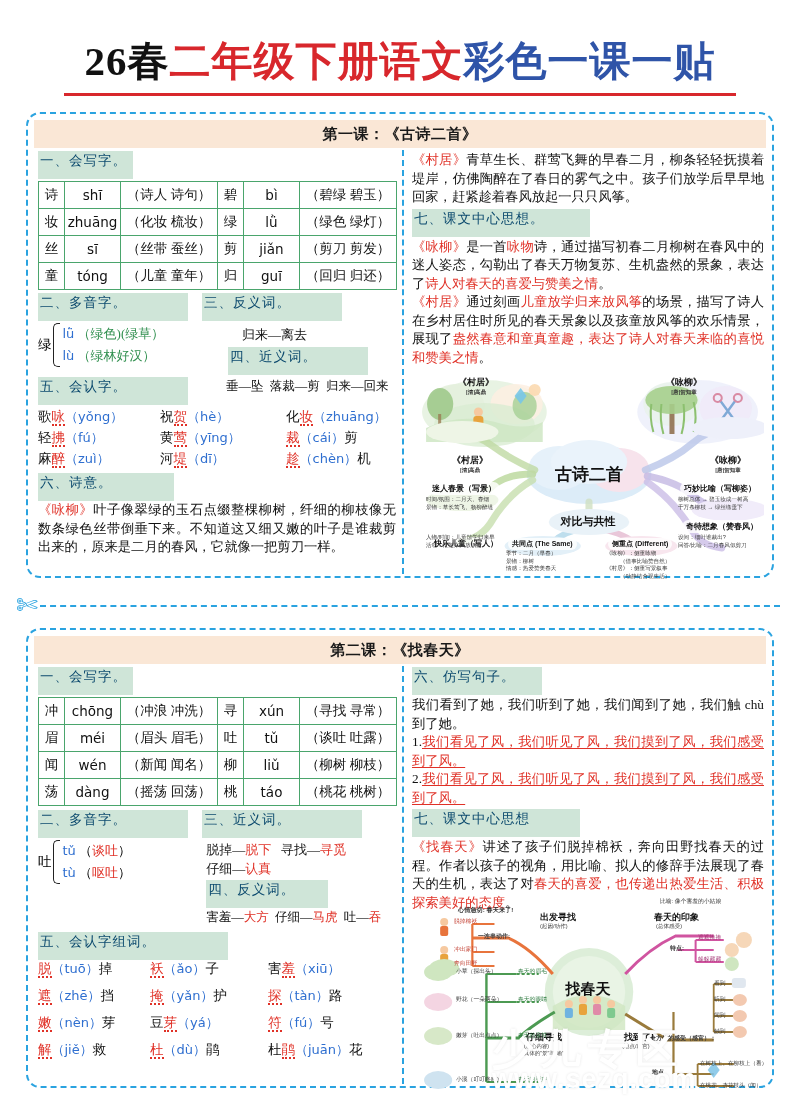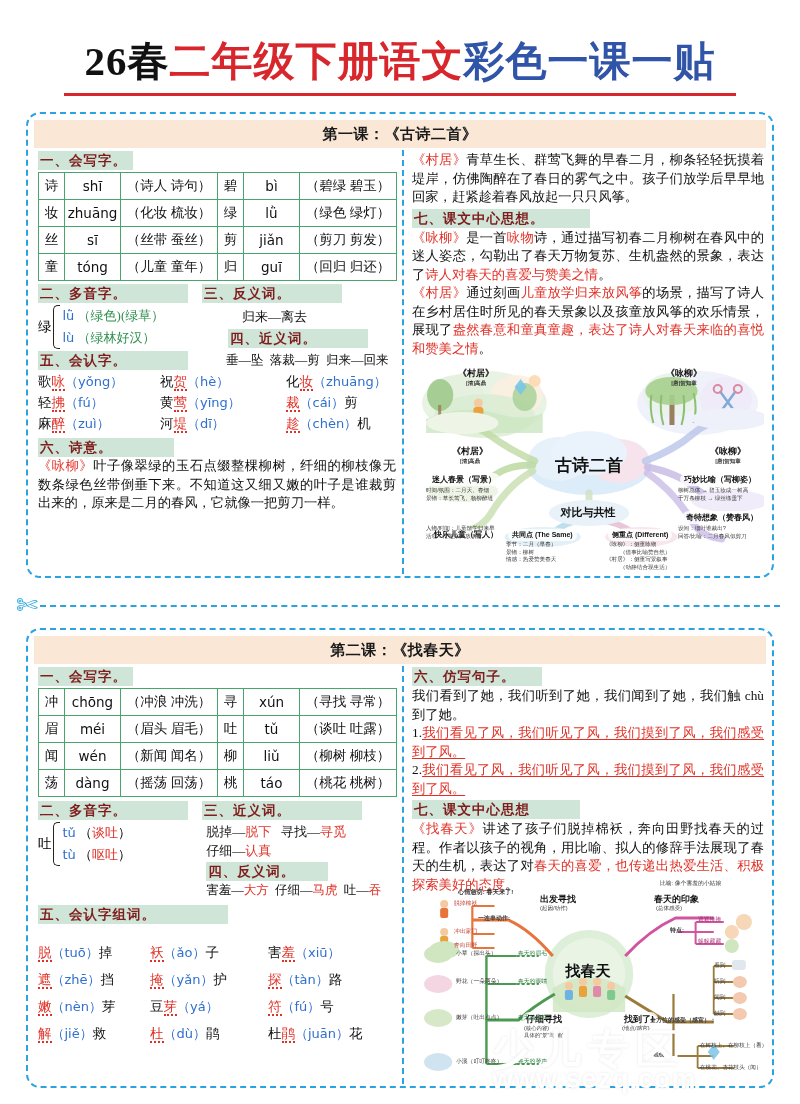--- a/index.html
+++ b/index.html
@@ -51,24 +51,24 @@
 
   .card-body { display: flex; height: calc(100% - 36px); }
   .col-left { width: 374px; padding: 3px 6px 0 10px; position: relative; }
   .col-div { width: 0; border-left: 2px dashed #2aa3e0; margin-top: 2px; }
   .col-right { flex: 1; padding: 3px 8px 0 8px; position: relative; }
 
   
   .sec-h {
     display: inline-block;
     background: #cfe5d8;
-    color: #7f1d1d;
-    font-weight: bold;
+    color: #0c4a6e;
+    font-weight: normal;
     font-size: 13.5px;
-    padding: 1px 6px 1px 2px;
+    padding: 1px 6px 10px 2px;
     letter-spacing: 1px;
     line-height: 17px;
     font-family: "Liberation Serif", serif;
   }
   .sec-row { display: flex; align-items: flex-start; }
 
   
   table.wtab {
     border-collapse: collapse;
     width: 358px;
@@ -533,21 +533,21 @@
           <div class="pairline" style="font-size:12.5px;">
             <span>害羞—<span class="rd">大方</span></span>&nbsp;
             <span>仔细—<span class="rd">马虎</span></span>&nbsp;
             <span>吐—<span class="rd">吞</span></span>
           </div>
         </div>
       </div>
 
       <div class="sec-h" style="margin-top:5px;width:190px;">五、会认字组词。</div>
 
-      <div class="rec-grid" style="grid-template-columns:112px 118px 1fr;row-gap:9px;margin-top:20px;">
+      <div class="rec-grid" style="grid-template-columns:112px 118px 1fr;row-gap:9px;margin-top:0;">
         <div class="rec-item"><span></span><span class="dotted">脱</span><span class="py">（tuō）</span><span>掉</span></div>
         <div class="rec-item"><span></span><span class="dotted">袄</span><span class="py">（ǎo）</span><span>子</span></div>
         <div class="rec-item"><span>害</span><span class="dotted">羞</span><span class="py">（xiū）</span><span></span></div>
 
         <div class="rec-item"><span></span><span class="dotted">遮</span><span class="py">（zhē）</span><span>挡</span></div>
         <div class="rec-item"><span></span><span class="dotted">掩</span><span class="py">（yǎn）</span><span>护</span></div>
         <div class="rec-item"><span></span><span class="dotted">探</span><span class="py">（tàn）</span><span>路</span></div>
 
         <div class="rec-item"><span></span><span class="dotted">嫩</span><span class="py">（nèn）</span><span>芽</span></div>
         <div class="rec-item"><span>豆</span><span class="dotted">芽</span><span class="py">（yá）</span><span></span></div>

